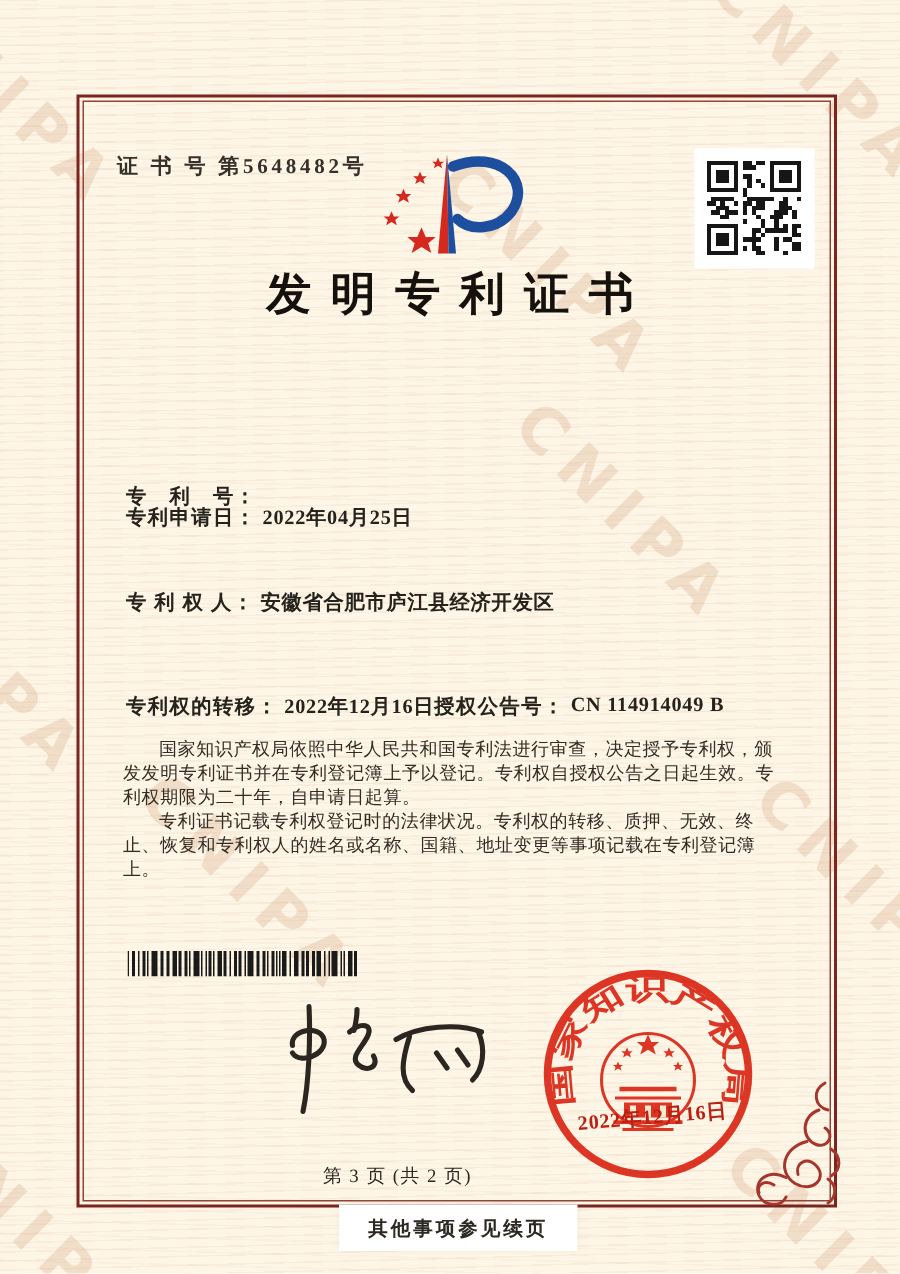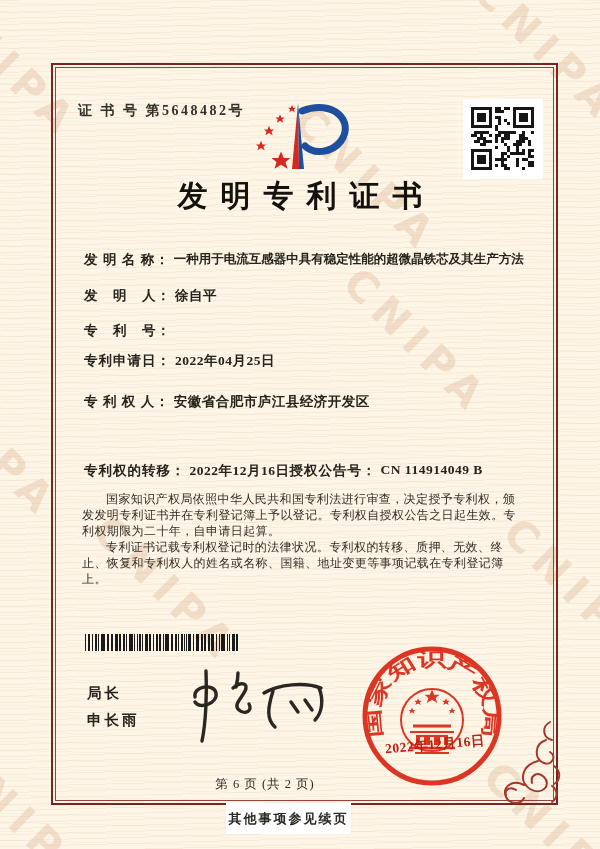--- a/index.html
+++ b/index.html
@@ -35,21 +35,21 @@
   .barcode{position:absolute;left:85px;top:634px;}
   .signer{position:absolute;left:87px;top:680px;font-size:14.5px;font-weight:bold;
     letter-spacing:3px;color:#26221c;line-height:27px;}
   .signature{position:absolute;left:178px;top:660px;}
   .seal{position:absolute;left:356px;top:640px;mix-blend-mode:multiply;opacity:0.96;}
   .seal-date{position:absolute;left:362px;top:736px;width:146px;text-align:center;
     font-size:13.5px;font-weight:bold;color:#bb2013;letter-spacing:0.5px;
     transform:rotate(-5deg);font-family:"Liberation Serif",serif;}
   .page-num{position:absolute;left:160px;top:776px;width:210px;text-align:center;
     font-size:12.5px;letter-spacing:1px;color:#2c2822;}
-  .cont-note{position:absolute;left:226px;top:803px;width:125px;height:31px;background:#ffffff;
+  .cont-note{position:absolute;left:226px;top:803px;width:159px;height:31px;background:#ffffff;
     display:flex;align-items:center;justify-content:center;font-size:13px;font-weight:600;
     letter-spacing:2px;color:#2c2822;box-shadow:0 0 3px rgba(0,0,0,0.06);}
   .ornament{position:absolute;left:494px;top:714px;}
 </style>
 </head>
 <body>
 
 <div class="page">
 
   <div class="watermark" style="left:-42px;top:-18px">CNIPA</div>
@@ -201,32 +201,24 @@
           <rect x="48" y="6" width="9" height="9"></rect>
           <rect x="0" y="42" width="21" height="21"></rect>
           <rect fill="#fff" x="3" y="45" width="15" height="15"></rect>
           <rect x="6" y="48" width="9" height="9"></rect>
         </g>
       </svg>
   </div>
 
   <div class="title">发明专利证书</div>
 
-  <div class="field-row" style="top:251px">
-    <span class="field-label">发 明 名 称：</span>
-    <span class="field-value long">一种用于电流互感器中具有稳定性能的超微晶铁芯及其生产方法</span>
-  </div>
-  <div class="field-row" style="top:287px">
-    <span class="field-label">发　明　人：</span>
-    <span class="field-value">徐自平</span>
-  </div>
   <div class="field-row" style="top:322px">
     <span class="field-label">专　利　号：</span>
   </div>
-  <div class="field-row" style="top:352px">
+  <div class="field-row" style="top:336px">
     <span class="field-label">专利申请日：</span>
     <span class="field-value">2022年04月25日</span>
   </div>
   <div class="field-row" style="top:393px">
     <span class="field-label">专 利 权 人：</span>
     <span class="field-value">安徽省合肥市庐江县经济开发区</span>
   </div>
   <div class="field-row" style="top:462px">
     <span class="field-label">专利权的转移：</span>
     <span class="field-value">2022年12月16日</span>
@@ -281,24 +273,20 @@
         <rect x="131" y="0" width="1" height="17"></rect>
         <rect x="134" y="0" width="1" height="17"></rect>
         <rect x="136" y="0" width="4" height="17"></rect>
         <rect x="142" y="0" width="1" height="17"></rect>
         <rect x="144" y="0" width="1" height="17"></rect>
         <rect x="147" y="0" width="3" height="17"></rect>
         <rect x="151" y="0" width="2" height="17"></rect>
       </g>
     </svg>
 
-  <div class="signer">
-    <div>局长</div>
-    <div>申长雨</div>
-  </div>
 
   <svg class="signature" width="152" height="86" viewBox="0 0 152 86">
     <g fill="none" stroke="#2b2620" stroke-width="3.4" stroke-linecap="round">
       <path d="M17,37 C15,26 36,23 38,33 C40,43 22,50 17,42"></path>
       <path d="M28,11 C29,32 28,62 24,81"></path>
       <path d="M60,13 C60,19 59,23 58,27"></path>
       <path d="M55,28 C63,21 71,23 67,31 C63,39 55,45 61,50 C67,55 75,51 71,44"></path>
       <path d="M86,33 C101,24 127,22 143,28"></path>
       <path d="M95,31 C90,47 88,59 97,67"></path>
       <path d="M113,42 L120,52"></path>
@@ -341,16 +329,16 @@
       <path d="M56,8 C47,13 49,24 58,26"></path>
       <path d="M52,26 C40,30 40,45 50,49 C58,52 63,42 56,38"></path>
       <path d="M44,47 C28,51 24,67 36,75 C48,82 58,71 50,63 C44,57 36,61 38,69"></path>
       <path d="M30,71 C18,65 8,73 12,83 C15,90 27,91 30,84"></path>
       <path d="M60,52 C67,57 67,66 60,70"></path>
       <path d="M58,72 C64,76 64,84 58,88"></path>
       <path d="M22,76 C16,72 10,76 12,81"></path>
     </g>
   </svg>
 
-  <div class="page-num">第 6 页 (共 2 页)</div>
+  <div class="page-num">第 3 页 (共 2 页)</div>
   <div class="cont-note">其他事项参见续页</div>
 
 </div>
 
 </body></html>

